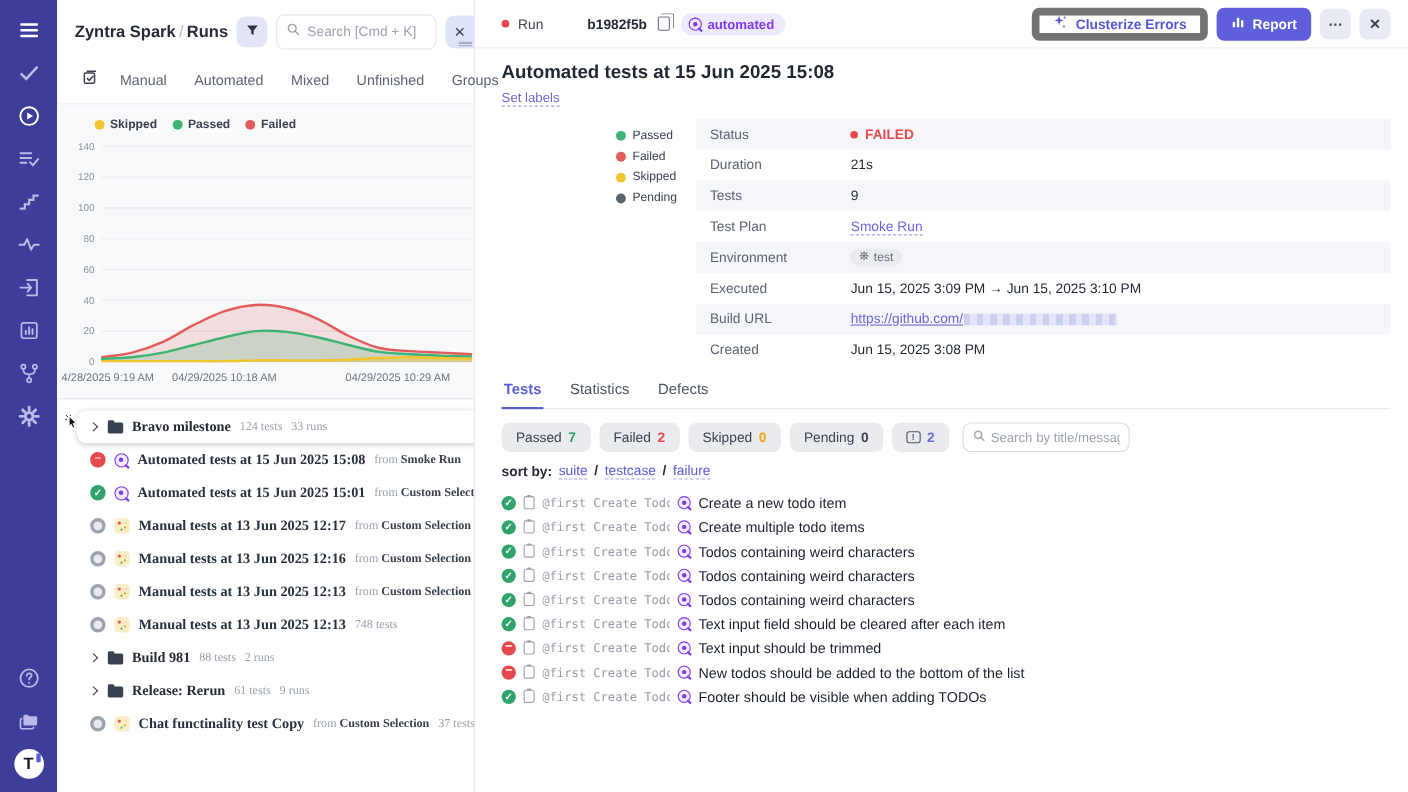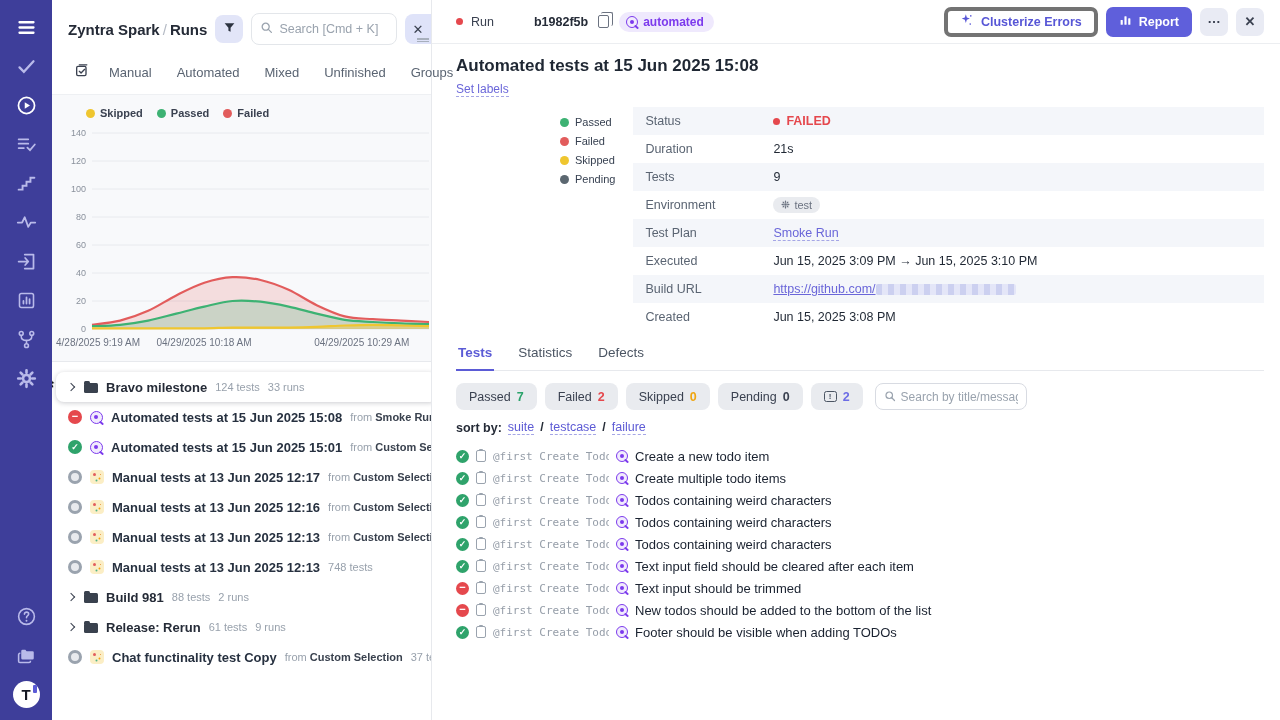--- a/index.html
+++ b/index.html
@@ -28,21 +28,21 @@
   .drag-dash { position:absolute; right:2px; top:38px; width:12px; height:4px; border-top:2px solid #9aa3ae; border-bottom:1px solid #9aa3ae; opacity:.8; }
 
   .lp-tabs { display:flex; align-items:center; gap:25px; padding:8px 16px 12px 22px; font-size:13px; color:#5a6472; }
   .lp-tab { cursor:pointer; white-space:nowrap; }
 
   .chart-card { background:#f8f9fb; border-top:1px solid #eef0f3; border-bottom:1px solid #e7e9ed; padding:10px 0 2px; }
   .chart-legend { display:flex; gap:14px; padding:2px 0 4px 34px; font-size:11px; font-weight:600; color:#3a4150; }
   .leg-item { display:flex; align-items:center; gap:5px; cursor:pointer; }
   .dot9 { width:9px; height:9px; border-radius:50%; flex-shrink:0; }
 
-  .runs-list { flex:1; padding:10px 0 0 4px; overflow:hidden; position:relative; }
+  .runs-list { flex:1; padding:10px 0 0 18px; overflow:hidden; position:relative;font-family:Liberation Serif, serif; }
   .run-row { height:30px; display:flex; align-items:center; gap:8px; padding:0 4px 0 12px; font-size:13px; cursor:pointer; position:relative; }
   .run-row.hl-true { background:#fff; border-radius:8px; box-shadow:0 1px 5px rgba(16,24,40,.22); margin-right:-6px; }
   .cursor-ptr { position:absolute; left:-11px; top:4px; }
   .chev { width:6px; height:6px; border-right:1.7px solid #3a4150; border-top:1.7px solid #3a4150; transform:rotate(45deg); flex-shrink:0; margin-right:2px; }
   .folder-ic { width:14px; height:10px; background:#39414e; border-radius:1.5px; position:relative; flex-shrink:0; margin-top:2px; }
   .folder-ic::before { content:""; position:absolute; top:-2.5px; left:0; width:6px; height:3px; background:#39414e; border-radius:1.5px 1.5px 0 0; }
   .run-name { font-weight:700; color:#252b37; white-space:nowrap; }
   .run-title { font-weight:600; color:#273140; white-space:nowrap; }
   .meta { font-size:11px; color:#98a1ac; white-space:nowrap; }
   .meta b { color:#39414e; font-size:11px; }
@@ -63,21 +63,21 @@
   
   .rpanel { flex:1; display:flex; flex-direction:column; background:#fff; overflow:hidden; }
   .r-topbar { height:44px; border-bottom:1px solid #eceef1; display:flex; align-items:center; padding:0 16px 0 24px; gap:8px; flex-shrink:0; }
   .status-dot7 { width:7px; height:7px; border-radius:50%; background:#e5484d; flex-shrink:0; }
   .run-lbl { font-size:12.5px; color:#3a4150; }
   .run-id { font-size:12.5px; font-weight:700; color:#252b37;margin-left:32px; }
   .copy-ic { width:11px; height:13px; border:1.4px solid #6b7280; border-radius:2px; position:relative; margin:0 2px; cursor:pointer; }
   .copy-ic::before { content:""; position:absolute; top:-4px; left:2px; width:11px; height:13px; border:1.4px solid #6b7280; border-left:none; border-bottom:none; border-radius:2px; }
   .auto-badge { display:inline-flex; align-items:center; gap:5px; background:#efe9fd; color:#7c3aed; font-size:12px; font-weight:700; padding:3px 10px 3px 7px; border-radius:12px; cursor:pointer; }
   .tb-right { margin-left:auto; display:flex; align-items:center; gap:8px; }
-  .btn-outline { display:flex; align-items:center; gap:7px; height:30px; padding:0 12px; background:#fff; border:4px solid #737373; border-radius:7px; color:#5756d6; font-size:12.5px; font-weight:600; cursor:pointer; font-family:inherit; }
+  .btn-outline { display:flex; align-items:center; gap:7px; height:30px; padding:0 12px; background:#fff; border:7px solid #737373; border-radius:7px; color:#5756d6; font-size:12.5px; font-weight:600; cursor:pointer; font-family:inherit; }
   .btn-primary { display:flex; align-items:center; gap:7px; height:30px; padding:0 13px; background:#5f5fdb; border:none; border-radius:7px; color:#fff; font-size:12.5px; font-weight:600; cursor:pointer; font-family:inherit; }
   .btn-gray { width:28px; height:28px; border:none; border-radius:7px; background:#e9ebf4; color:#3a4150; font-size:13px; font-weight:700; cursor:pointer; }
 
   .r-body { padding:12px 16px 0 24px; flex:1; overflow:hidden; }
   .r-title { font-size:17px; font-weight:700; color:#1f2733; }
   .set-labels { display:inline-block; margin-top:6px; font-size:12px; color:#6a66d9; border-bottom:1px dashed #a5a6e6; cursor:pointer; }
 
   .summary { display:flex; margin-top:6px; }
   .donut-wrap { margin-left:102px; width:126px; height:126px; position:relative; flex-shrink:0; }
   .donut { width:126px; height:126px; border-radius:50%; position:relative; }
@@ -488,46 +488,46 @@
             <div class="info-row">
               <span class="info-label">Tests</span>
               <span class="info-val">
 
                 <span>9</span>
 
               </span>
             </div>
 
             <div class="info-row">
+              <span class="info-label">Test Plan</span>
+              <span class="info-val">
+
+                <span class="plan-link">Smoke Run</span>
+
+              </span>
+            </div>
+
+            <div class="info-row">
               <span class="info-label">Environment</span>
               <span class="info-val">
 
                 <span class="tagpill">
                   <span><svg width="9" height="9" viewBox="0 0 24 24" fill="#6b7280">
                       <circle cx="12" cy="12" r="3.4"></circle>
                       <g stroke="#6b7280" stroke-width="3.4" stroke-linecap="round">
                         <path d="M12 3v3M12 18v3M3 12h3M18 12h3M5.6 5.6l2 2M16.4 16.4l2 2M18.4 5.6l-2 2M7.6 16.4l-2 2"></path>
                       </g>
                     </svg></span>
                   <span>test</span>
                 </span>
 
               </span>
             </div>
 
             <div class="info-row">
-              <span class="info-label">Test Plan</span>
-              <span class="info-val">
-
-                <span class="plan-link">Smoke Run</span>
-
-              </span>
-            </div>
-
-            <div class="info-row">
               <span class="info-label">Executed</span>
               <span class="info-val">
 
                 <span>Jun 15, 2025 3:09 PM → Jun 15, 2025 3:10 PM</span>
 
               </span>
             </div>
 
             <div class="info-row">
               <span class="info-label">Build URL</span>

